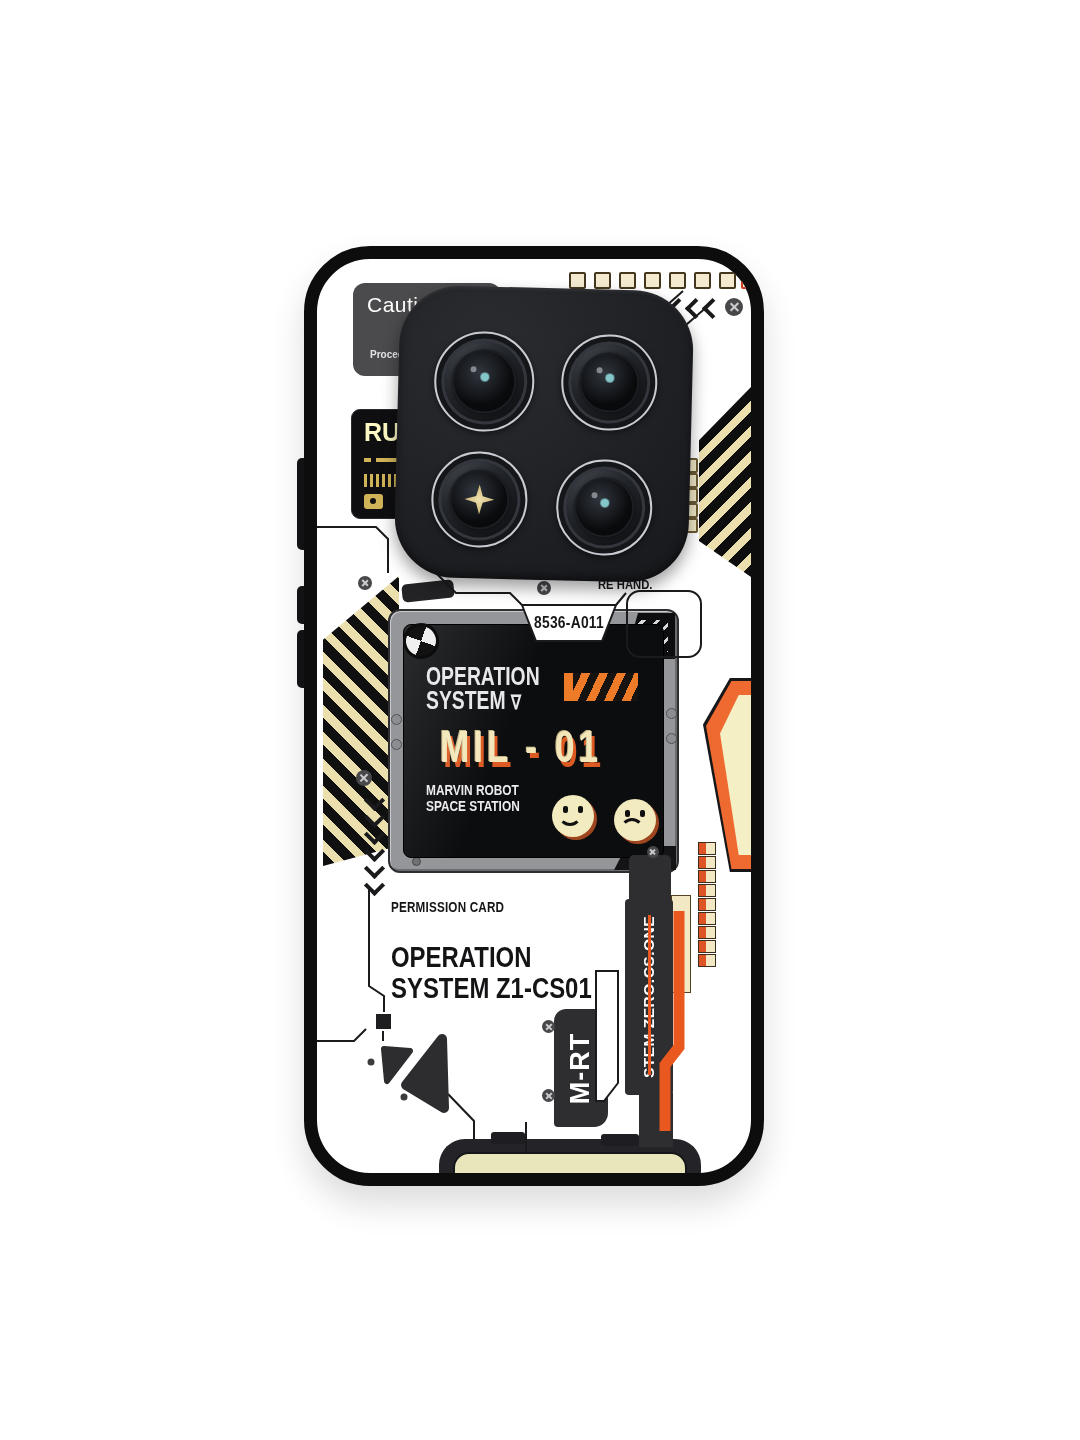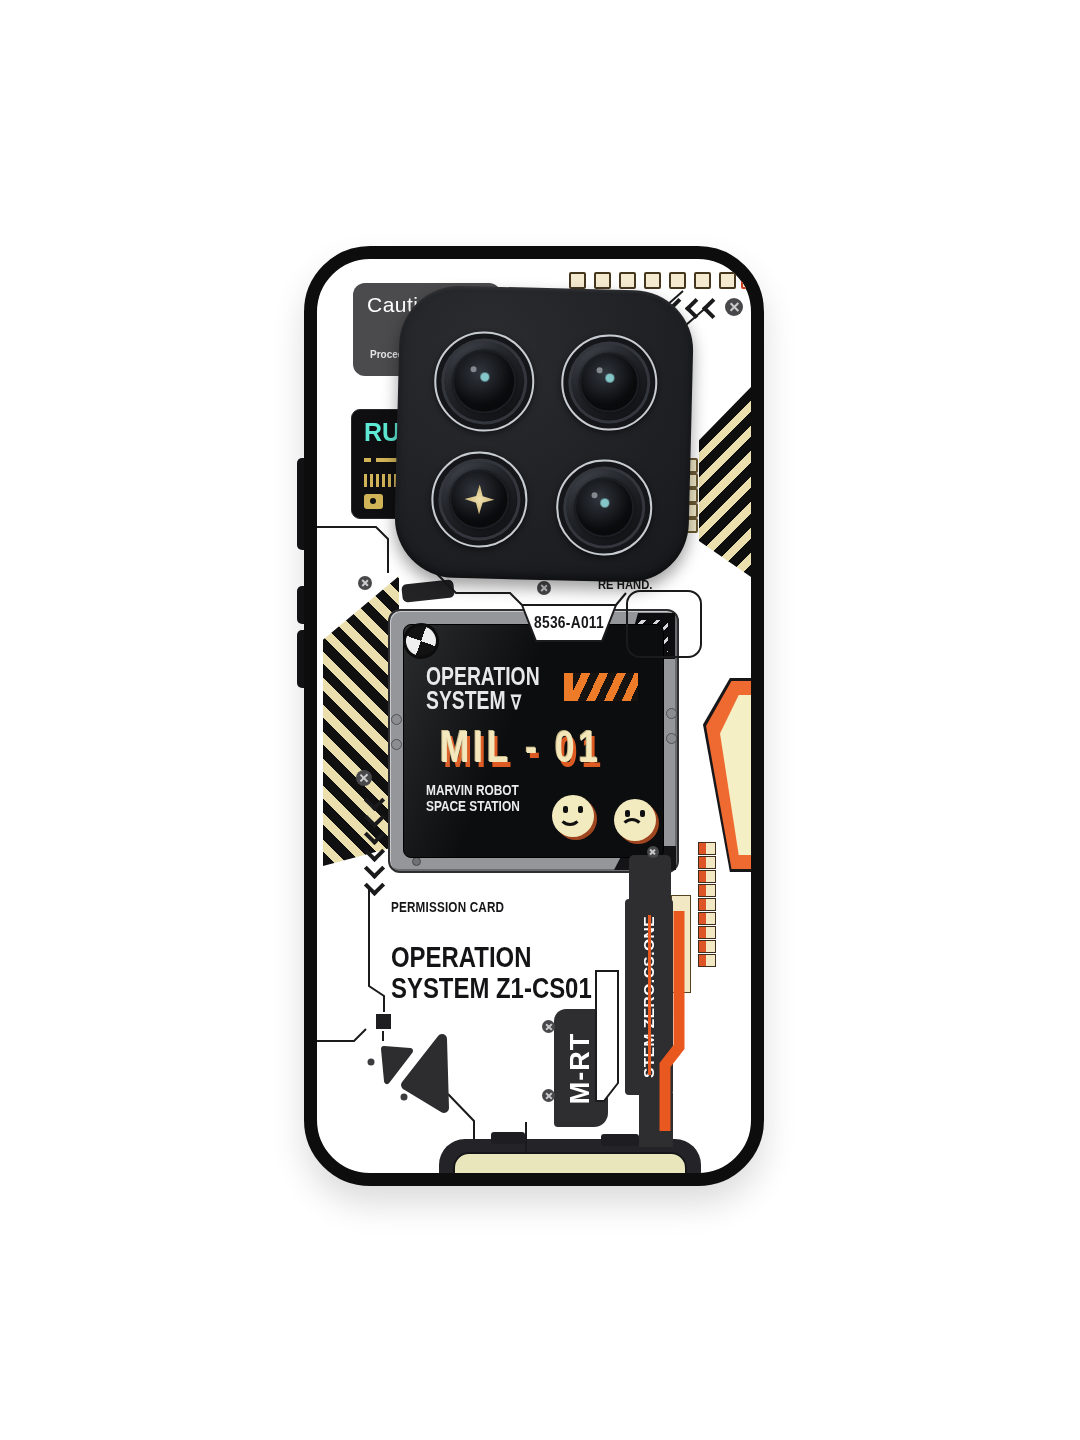--- a/index.html
+++ b/index.html
@@ -15,21 +15,21 @@
   .abs{position:absolute;}
   
   .caution{left:36px;top:24px;width:148px;height:93px;background:#4b4b4d;border-radius:12px;z-index:4;}
   .caution .t{position:absolute;left:14px;top:10px;color:#fff;font-size:21px;font-weight:500;letter-spacing:.5px;}
   .caution .s{position:absolute;left:17px;top:66px;color:#e4e4e6;font-size:10px;font-weight:bold;}
   .warn-tri{position:absolute;left:99px;top:4px;width:0;height:0;border-left:13px solid transparent;
             border-right:13px solid transparent;border-bottom:22px solid #d3e4ea;}
   
   .chip{left:34px;top:150px;width:74px;height:108px;background:#0f0f11;border:1px solid #2b2b2d;
         border-radius:9px;z-index:4;}
-  .chip .code{position:absolute;left:12px;top:8px;color:#5eead4;font-size:25px;font-weight:bold;}
+  .chip .code{position:absolute;left:12px;top:8px;color:#fef9c3;font-size:25px;font-weight:bold;}
   .chip .d1{position:absolute;left:12px;top:48px;width:7px;height:4px;background:#d2b458;}
   .chip .d2{position:absolute;left:24px;top:48px;width:26px;height:4px;background:#d2b458;}
   .chip .bc{position:absolute;left:12px;top:64px;width:46px;height:13px;
             background:repeating-linear-gradient(90deg,#d2b458 0 3px,transparent 3px 6px);}
   .chip .lk{position:absolute;left:12px;top:84px;width:19px;height:15px;background:#d2b458;border-radius:3px;}
   .chip .lk::after{content:"";position:absolute;left:6px;top:4px;width:6px;height:6px;border-radius:50%;background:#101012;}
   
   .cam{left:80px;top:29px;width:294px;height:292px;background:
        radial-gradient(circle at 30% 20%,#2b2c30 0%,#202125 55%,#17181b 100%);
        border-radius:60px;z-index:8;transform:rotate(1.4deg);

